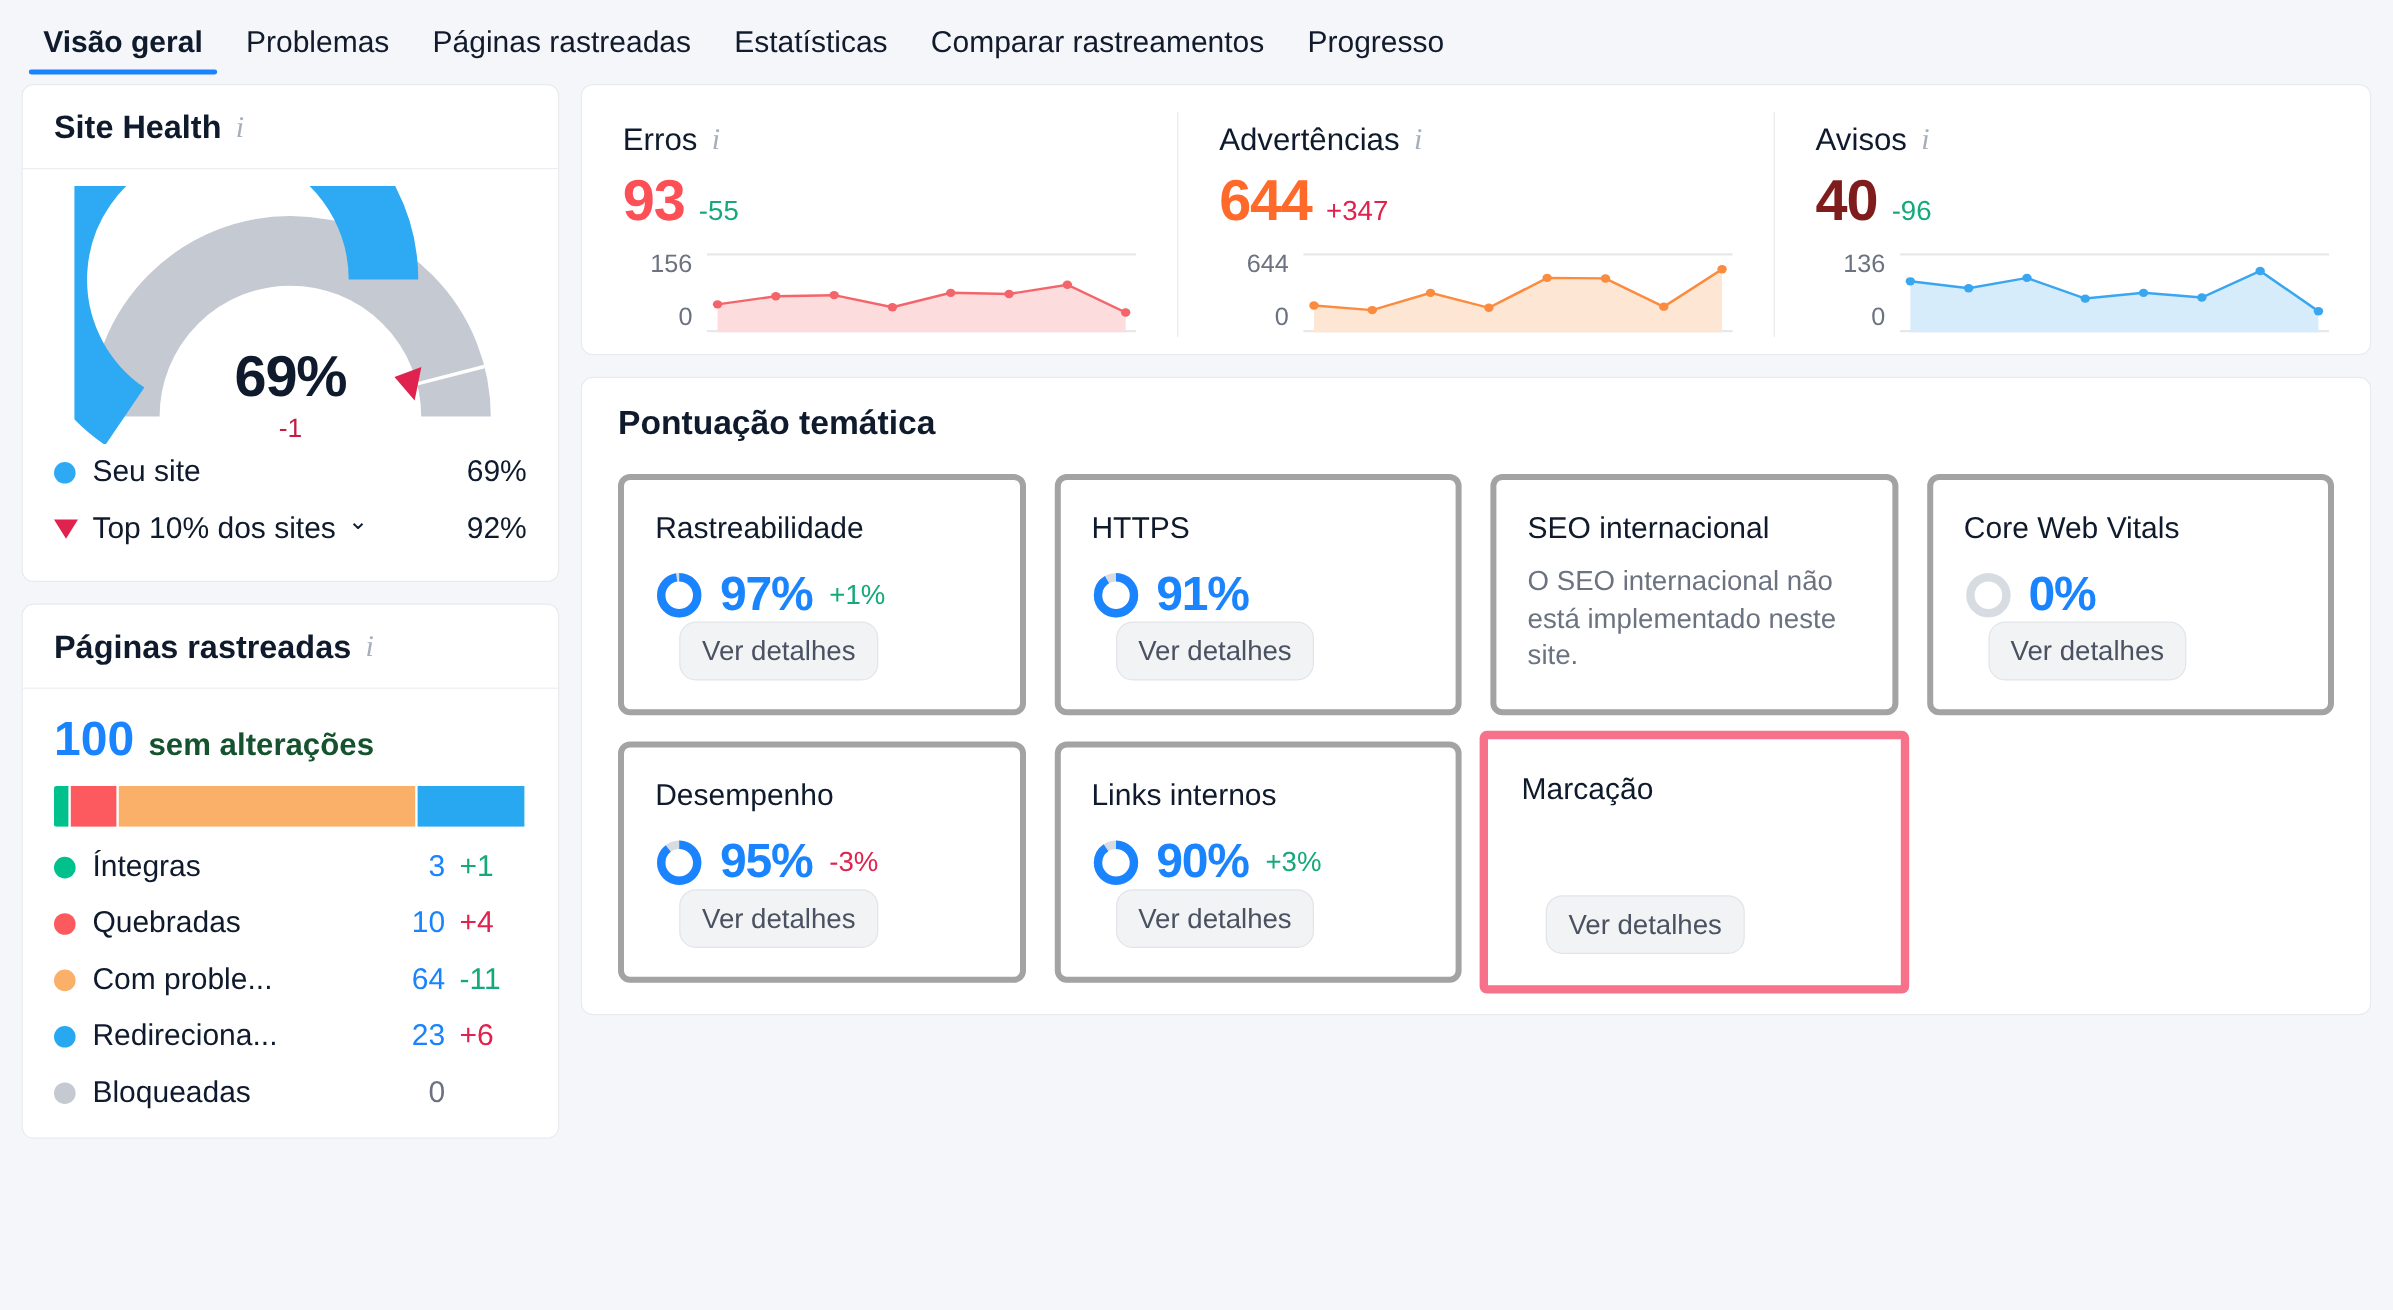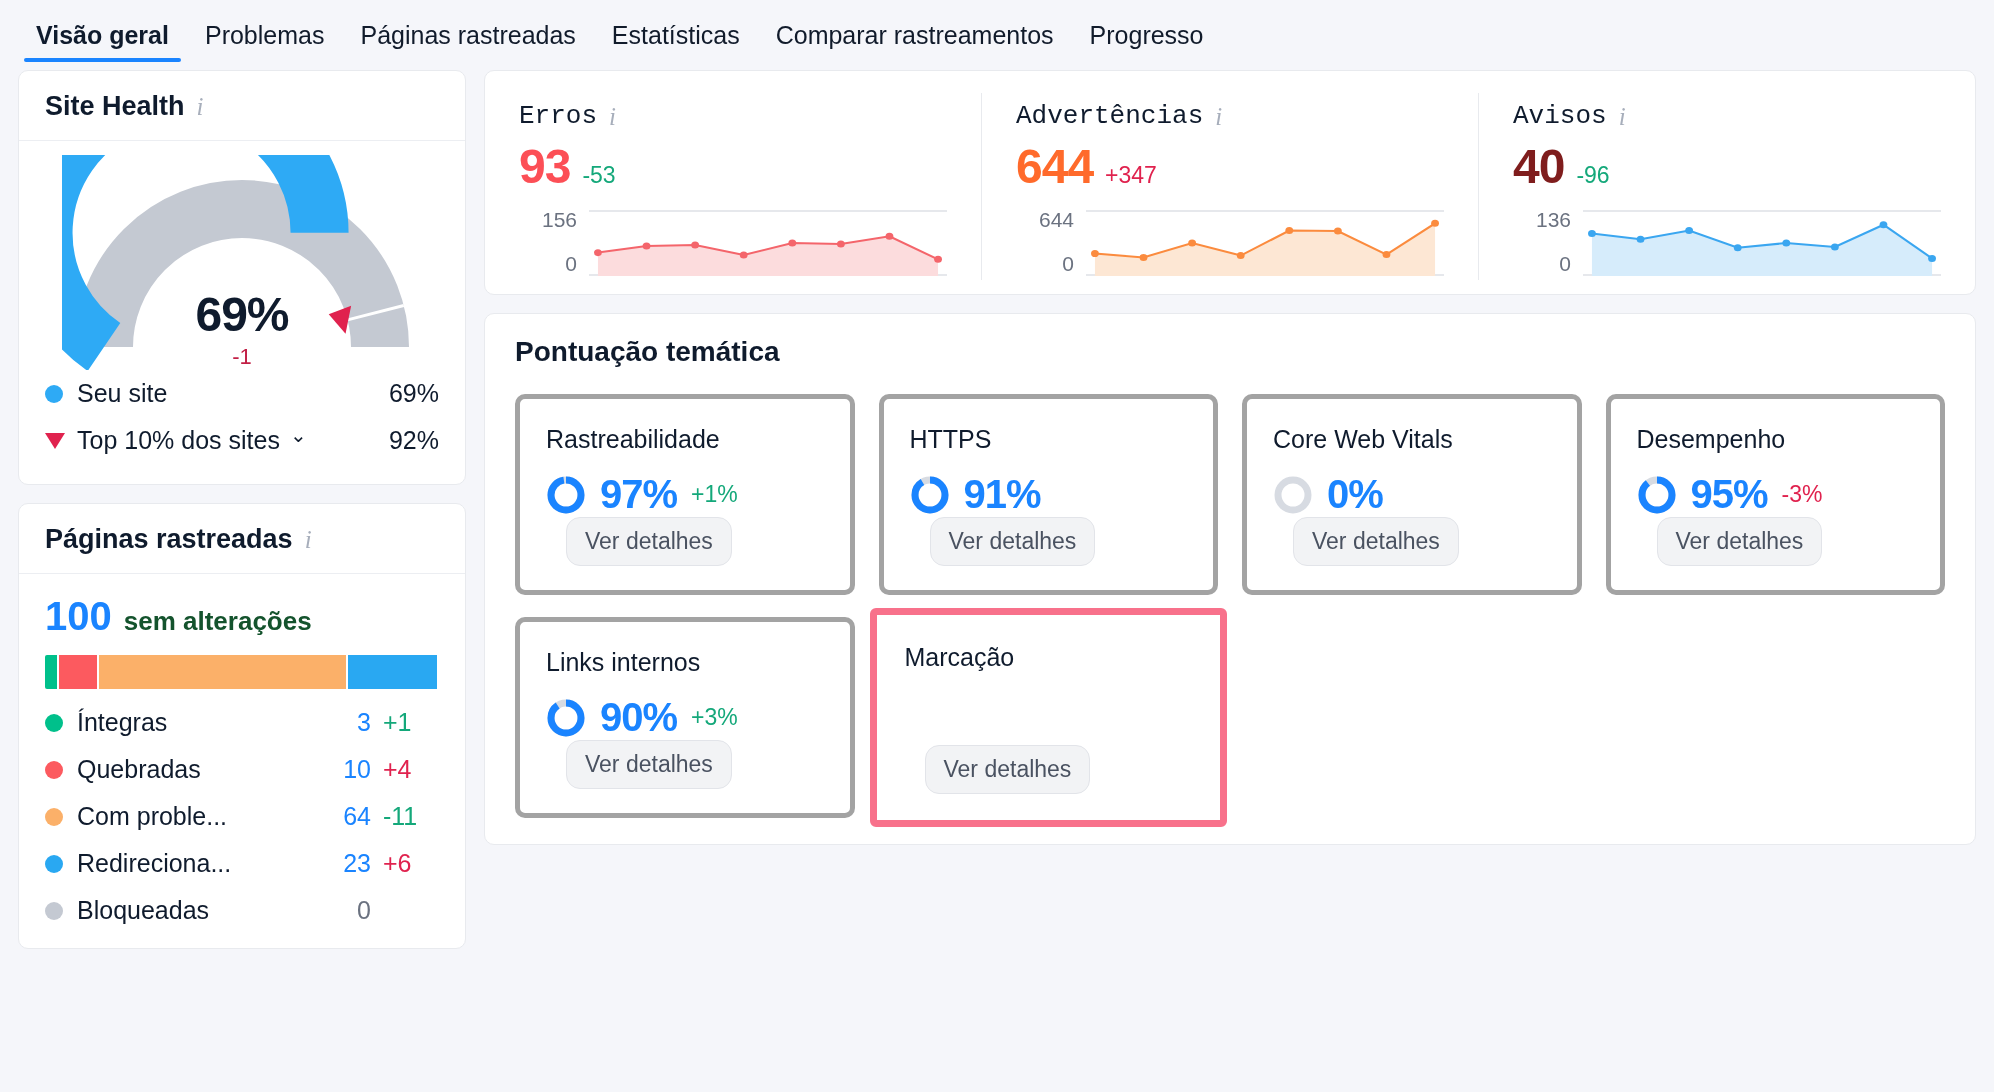--- a/index.html
+++ b/index.html
@@ -117,21 +117,21 @@
     display: flex;
     padding: 22px 0 14px 0;
   }
   .stat {
     flex: 1 1 0; min-width: 0;
     padding: 8px 34px 4px 34px;
     position: relative;
   }
   .stat + .stat { border-left: 1px solid #e8eaee; }
   .stat-head { display: flex; align-items: center; gap: 12px; }
-  .stat-name { font-size: 26px; color: #0f1b2d; font-family: Liberation Mono, monospace; }
+  .stat-name { font-size: 26px; color: #0f1b2d; }
   .stat-row { display: flex; align-items: baseline; gap: 12px; margin-top: 8px; }
   .stat-val { font-size: 48px; font-weight: bold; letter-spacing: -1px; }
   .stat-delta { font-size: 23px; }
   .spark { display: flex; align-items: flex-end; margin-top: 14px; }
   .spark-axis {
     width: 70px; flex: 0 0 70px;
     display: flex; flex-direction: column; justify-content: space-between;
     text-align: right; padding-right: 12px;
     font-size: 21px; color: #6b7280;
     height: 68px;
@@ -290,21 +290,21 @@
   <div class="col-right">
 
     <div class="card stats" id="statsStrip">
         <div class="stat">
           <div class="stat-head">
             <span class="stat-name">Erros</span>
             <span class="info-i">i</span>
           </div>
           <div class="stat-row">
             <span class="stat-val" style="color: rgb(252, 79, 86);">93</span>
-            <span class="stat-delta down">-53</span>
+            <span class="stat-delta down">-55</span>
           </div>
           <div class="spark">
             <div class="spark-axis">
               <div>156</div>
               <div>0</div>
             </div>
             <svg class="spark-svg" viewBox="0 0 320 68" preserveAspectRatio="none">
               <line x1="0" y1="3" x2="320" y2="3" stroke="#e6e8ec" stroke-width="2"></line>
               <line x1="0" y1="67" x2="320" y2="67" stroke="#e6e8ec" stroke-width="2"></line>
               <path d="M 8.0 44.6 L 51.4 37.9 L 94.9 37.0 L 138.3 47.0 L 181.7 35.0 L 225.1 36.0 L 268.6 28.3 L 312.0 51.4 L 312.0 68 L 8.0 68 Z" fill="#fcdcdd"></path>
@@ -404,20 +404,24 @@
             <div class="tile-score">
               <svg width="40" height="40" viewBox="0 0 40 40" class="donut">
                 <circle cx="20" cy="20" r="15" fill="none" stroke="#d7dbe2" stroke-width="7"></circle>
                 <circle cx="20" cy="20" r="15" fill="none" stroke="#1a84ff" stroke-width="7" stroke-dasharray="85.77 94.25" transform="rotate(-90 20 20)"></circle>
               </svg>
               <span class="tile-pct">91%</span>
             </div>
             <button class="btn">Ver detalhes</button>
           </div>
           <div class="tile">
+            <div class="tile-name">SEO internacional</div>
+            <div class="tile-note">O SEO internacional não está implementado neste site.</div>
+          </div>
+          <div class="tile">
             <div class="tile-name">Core Web Vitals</div>
             <div class="tile-score">
               <svg width="40" height="40" viewBox="0 0 40 40" class="donut">
                 <circle cx="20" cy="20" r="15" fill="none" stroke="#d7dbe2" stroke-width="7"></circle>
               </svg>
               <span class="tile-pct">0%</span>
             </div>
             <button class="btn">Ver detalhes</button>
           </div>
           <div class="tile">

